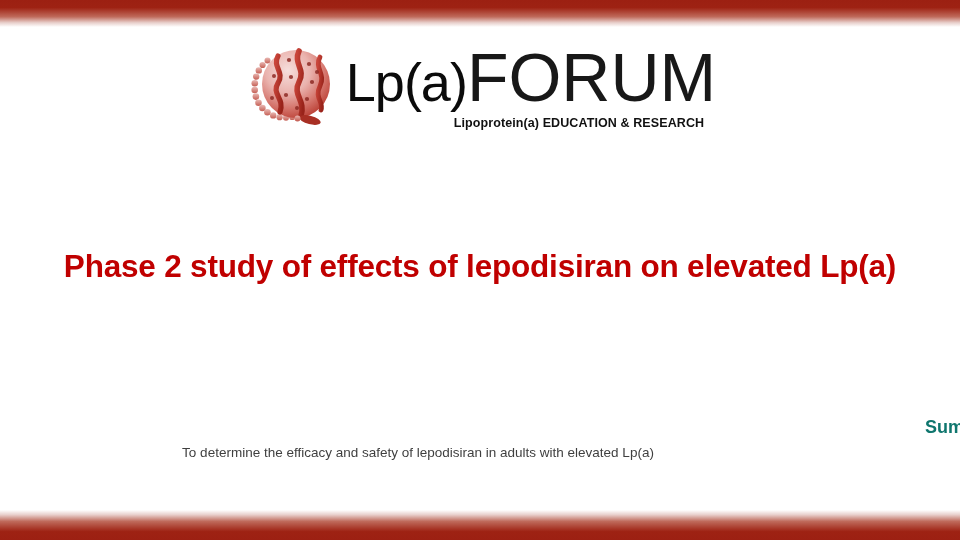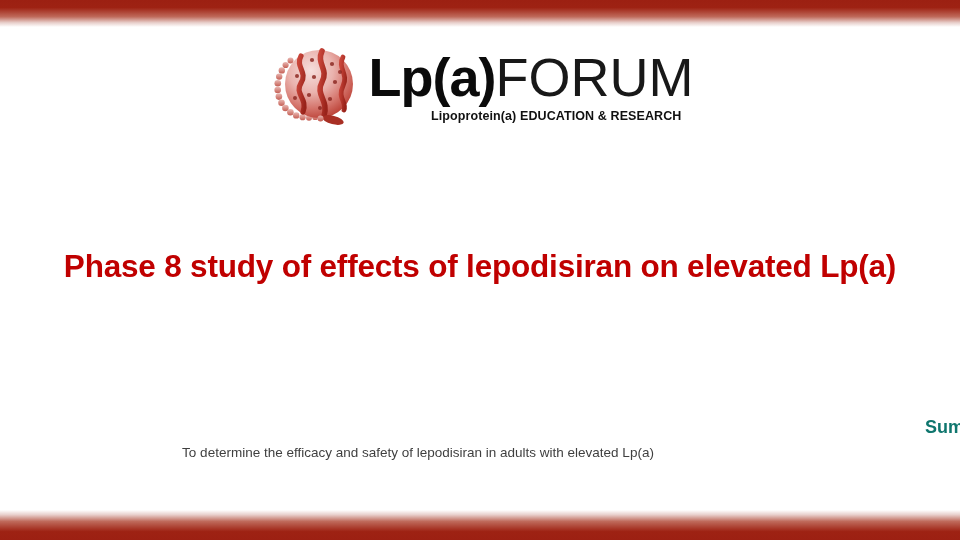--- a/index.html
+++ b/index.html
@@ -69,27 +69,27 @@
   }
   .logo-word {
     display: flex;
     flex-direction: row;
     align-items: baseline;
     line-height: 1;
   }
   .logo-word-lpa {
     font-family: "Liberation Sans", sans-serif;
     font-size: 54px;
-    font-weight: bold;
+    font-weight: normal;
     color: #0b0b0b;
     letter-spacing: -1px;
   }
   .logo-word-forum {
     font-family: "Liberation Sans", sans-serif;
-    font-size: 54px;
+    font-size: 68px;
     font-weight: 300;
     color: #181818;
     letter-spacing: 0px;
   }
   .logo-tagline {
     font-family: "Liberation Sans", sans-serif;
     font-size: 12.5px;
     font-weight: bold;
     color: #111111;
     margin-top: 5px;
@@ -222,21 +222,21 @@
         <div class="logo-word">
           <span class="logo-word-lpa">Lp(a)</span>
           <span class="logo-word-forum">FORUM</span>
         </div>
         <div class="logo-tagline">Lipoprotein(a) EDUCATION &amp; RESEARCH</div>
       </div>
 
     </div>
   </div>
 
-  <div class="title">Phase 8 study of effects of lepodisiran on elevated Lp(a)</div>
+  <div class="title">Phase 2 study of effects of lepodisiran on elevated Lp(a)</div>
 
 
   <div class="summary-heading">Summary</div>
 
   <div class="summary-body">To determine the efficacy and safety of lepodisiran in adults with elevated Lp(a)</div>
 
   <div class="bar-bottom"></div>
 
 </div>
 

